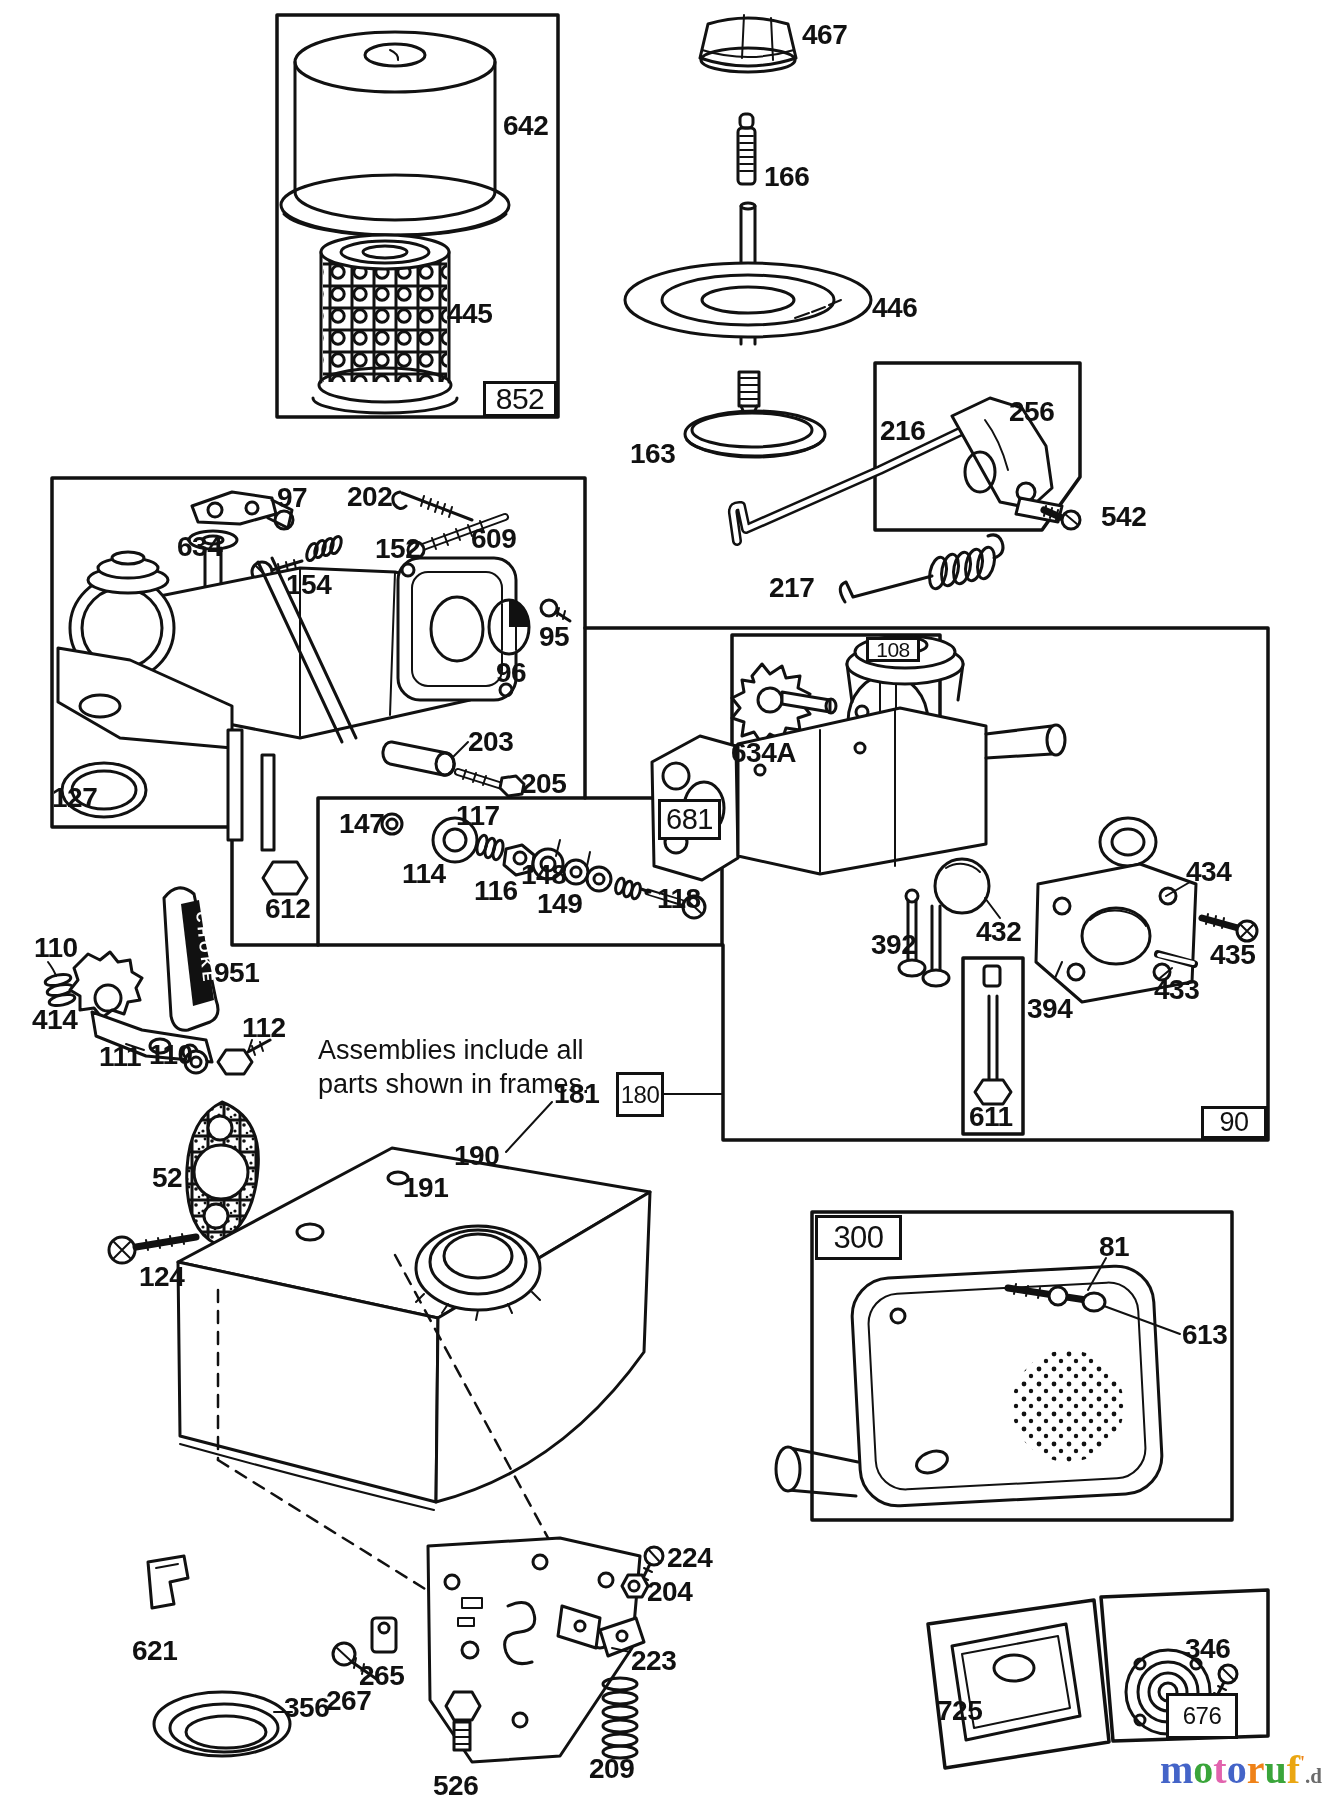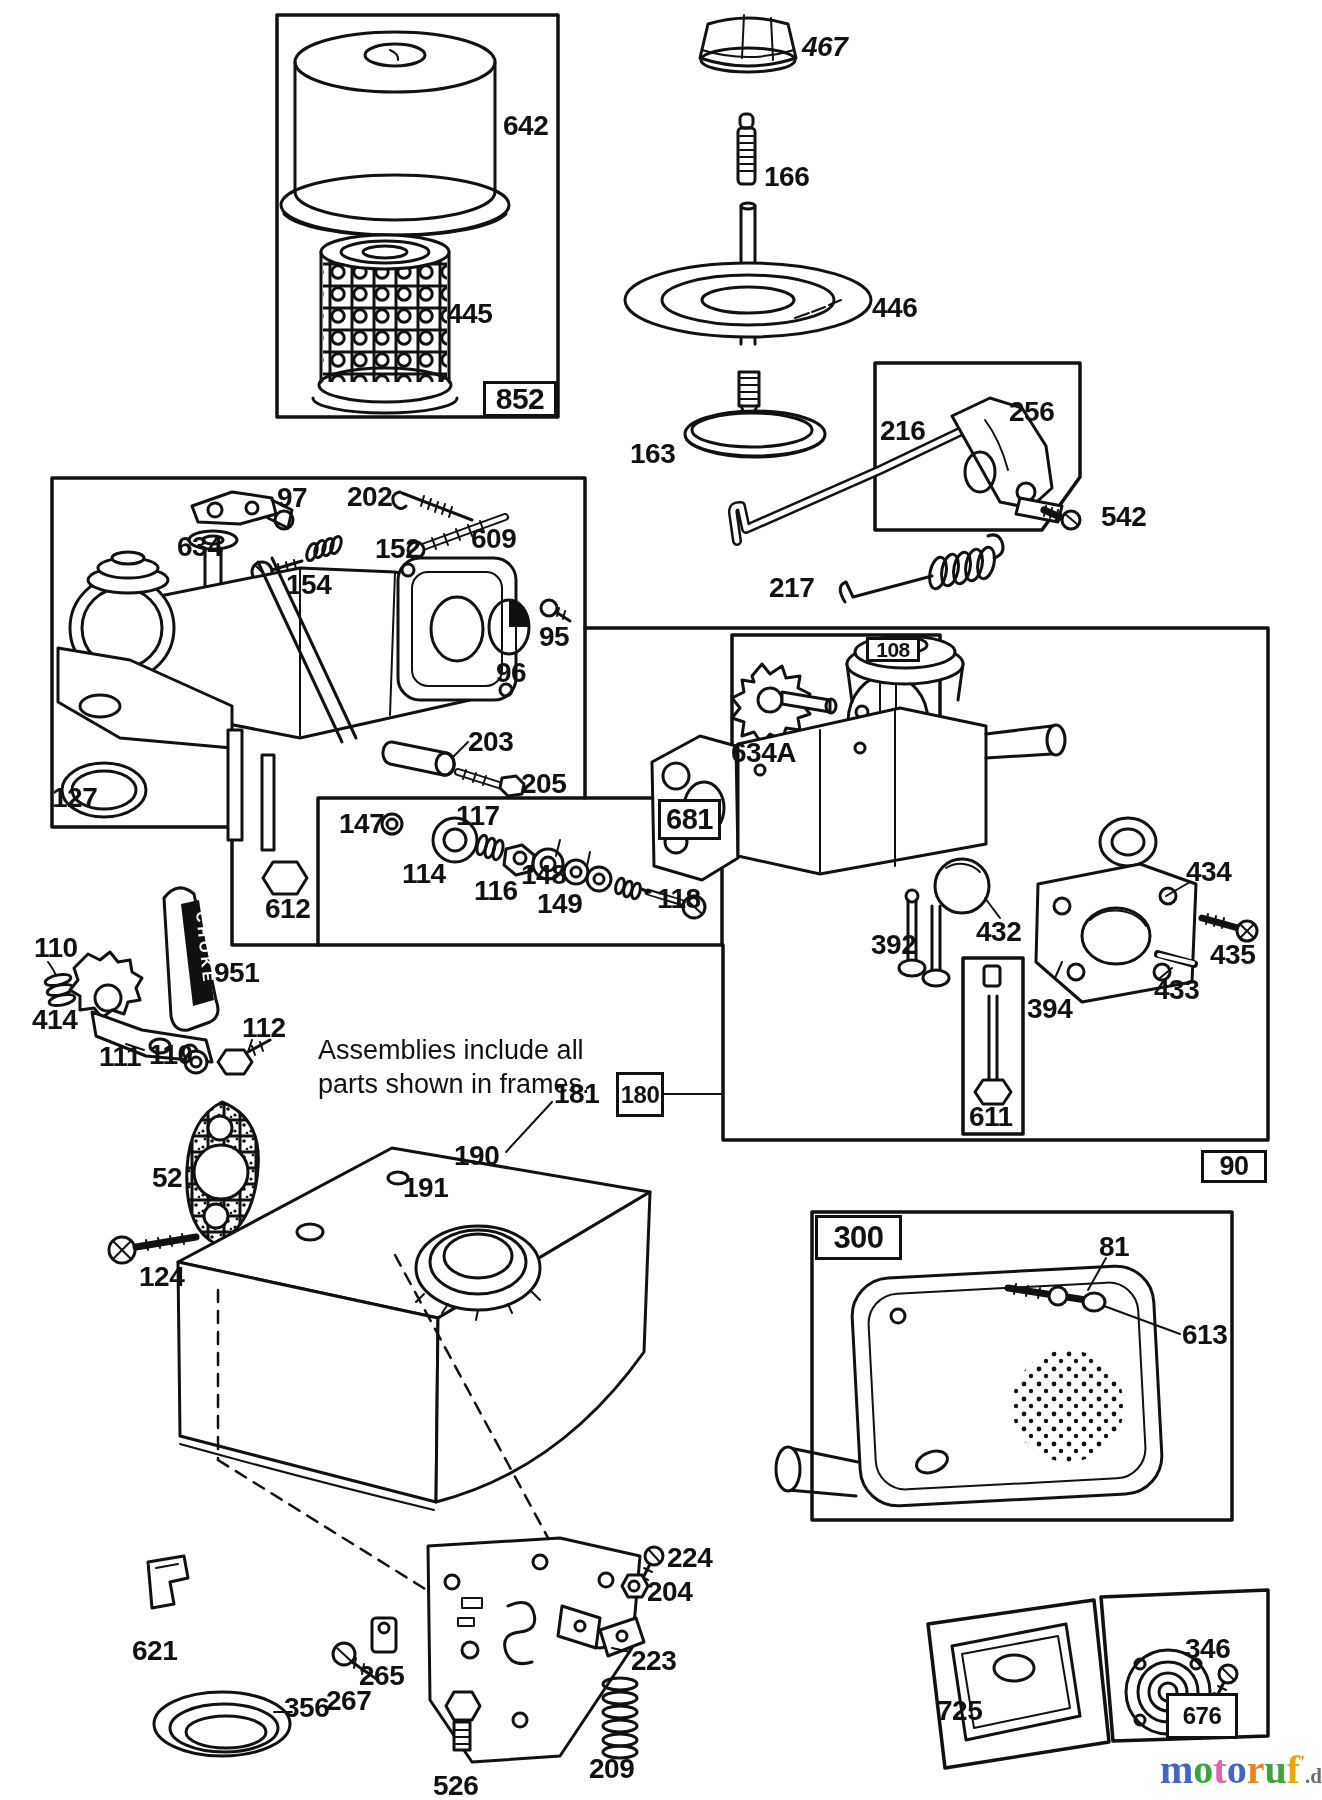--- a/index.html
+++ b/index.html
@@ -26,21 +26,21 @@
   .art .dash { stroke-dasharray:12 9; stroke-width:2.5; }
   .art text { stroke:none; fill:#fff; font-family:"Liberation Sans",sans-serif; font-weight:bold; }
   #labels { position:absolute; inset:0; }
   .plabel {
     position:absolute; color:var(--ink); font-weight:bold; font-size:28px;
     line-height:1; white-space:nowrap; letter-spacing:-0.5px; z-index:5;
   }
   .blabel {
     position:absolute; display:flex; align-items:center; justify-content:center;
     border:3.5px solid var(--ink); background:var(--paper); color:var(--ink);
-    font-weight:bold; box-sizing:border-box; z-index:6; letter-spacing:-0.5px;
+    font-weight:normal; box-sizing:border-box; z-index:6; letter-spacing:-0.5px;
   }
   .note { position:absolute; font-size:27px; color:var(--ink); line-height:1.22; z-index:5; }
   #logo {
     position:absolute; left:1160px; top:1750px; z-index:7;
     font-family:"Liberation Serif", serif; font-weight:bold; font-size:40px; line-height:1;
     white-space:nowrap;
   }
   #logo .de { font-size:21px; font-weight:bold; }
   #logo .tick { font-size:18px; vertical-align:14px; }
 </style>
@@ -510,21 +510,21 @@
     <circle class="w" cx="1228" cy="1674" r="9"></circle>
     <path class="t" d="M1222,1668 l12,12"></path>
     <path d="M1224,1682 l-8,16"></path>
     <path class="t" d="M1218,1686 l8,4 M1214,1693 l8,4"></path>
   </g>
 </svg>
 
 <div id="labels">
       <div class="plabel" style="left: 503px; top: 112px;">642</div>
       <div class="plabel" style="left: 447px; top: 300px;">445</div>
-      <div class="plabel" style="left: 802px; top: 33px; font-style: italic;">467</div>
+      <div class="plabel" style="left: 802px; top: 21px;">467</div>
       <div class="plabel" style="left: 764px; top: 163px;">166</div>
       <div class="plabel" style="left: 872px; top: 294px;">446</div>
       <div class="plabel" style="left: 630px; top: 440px;">163</div>
       <div class="plabel" style="left: 880px; top: 417px;">216</div>
       <div class="plabel" style="left: 1009px; top: 398px;">256</div>
       <div class="plabel" style="left: 1101px; top: 503px;">542</div>
       <div class="plabel" style="left: 769px; top: 574px;">217</div>
       <div class="plabel" style="left: 731px; top: 739px;">634A</div>
       <div class="plabel" style="left: 277px; top: 484px;">97</div>
       <div class="plabel" style="left: 347px; top: 483px;">202</div>
@@ -572,21 +572,21 @@
       <div class="plabel" style="left: 433px; top: 1747px; margin-top: 25px;">526</div>
       <div class="plabel" style="left: 667px; top: 1544px;">224</div>
       <div class="plabel" style="left: 647px; top: 1578px;">204</div>
       <div class="plabel" style="left: 631px; top: 1647px;">223</div>
       <div class="plabel" style="left: 589px; top: 1755px;">209</div>
       <div class="plabel" style="left: 937px; top: 1697px;">725</div>
       <div class="plabel" style="left: 1185px; top: 1635px;">346</div>
       <div class="blabel" style="left: 483px; top: 381px; width: 74px; height: 36px; font-size: 30px;">852</div>
       <div class="blabel" style="left: 866px; top: 637px; width: 54px; height: 25px; font-size: 21px;">108</div>
       <div class="blabel" style="left: 658px; top: 799px; width: 63px; height: 41px; font-size: 29px;">681</div>
-      <div class="blabel" style="left: 1201px; top: 1106px; width: 66px; height: 33px; font-size: 27px; margin-top: 44px;">90</div>
+      <div class="blabel" style="left: 1201px; top: 1106px; width: 66px; height: 33px; font-size: 27px;">90</div>
       <div class="blabel" style="left: 616px; top: 1072px; width: 48px; height: 45px; font-size: 24px;">180</div>
       <div class="blabel" style="left: 815px; top: 1215px; width: 87px; height: 45px; font-size: 31px;">300</div>
       <div class="blabel" style="left: 1166px; top: 1693px; width: 72px; height: 46px; font-size: 24px;">676</div>
     </div>
 
 <div class="note" style="left:318px; top:1034px;">Assemblies include all</div>
 <div class="note" style="left:318px; top:1068px;">parts shown in frames.</div>
 
 <div id="logo"><span style="color: rgb(68, 100, 200);">m</span><span style="color: rgb(58, 165, 58);">o</span><span style="color: rgb(226, 99, 174);">t</span><span style="color: rgb(68, 100, 200);">o</span><span style="color: rgb(239, 130, 24);">r</span><span style="color: rgb(58, 165, 58);">u</span><span style="color: rgb(234, 166, 18);">f</span><span class="tick" style="color: rgb(239, 130, 24);">'</span><span class="de" style="color: rgb(107, 107, 107);">.de</span></div>
 

